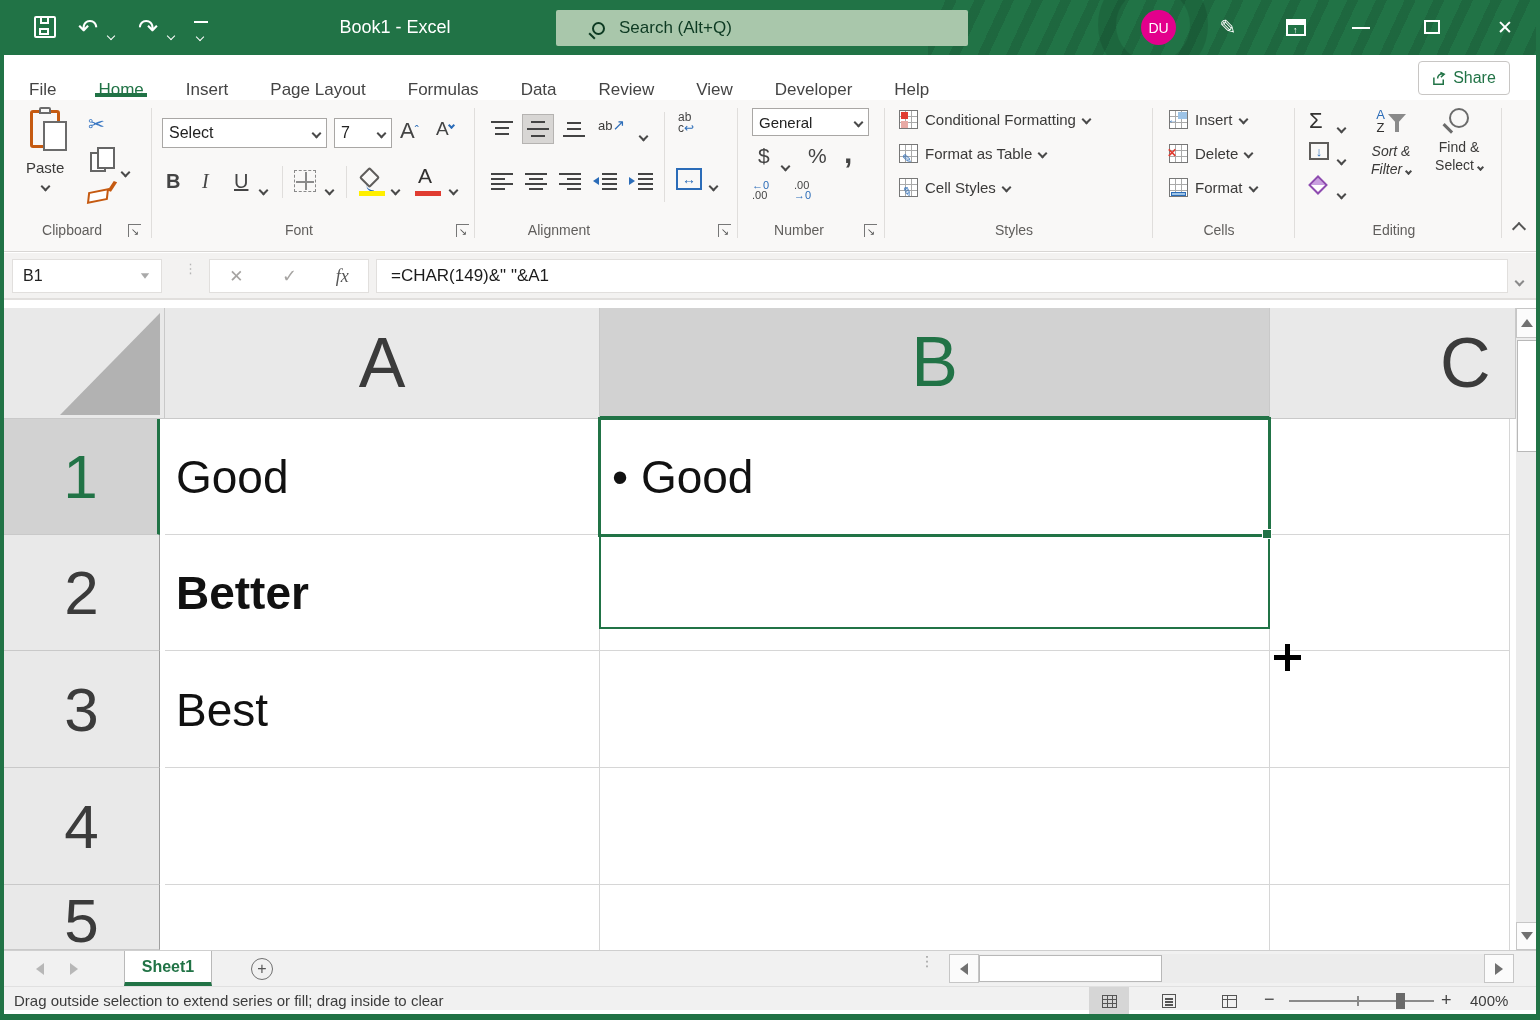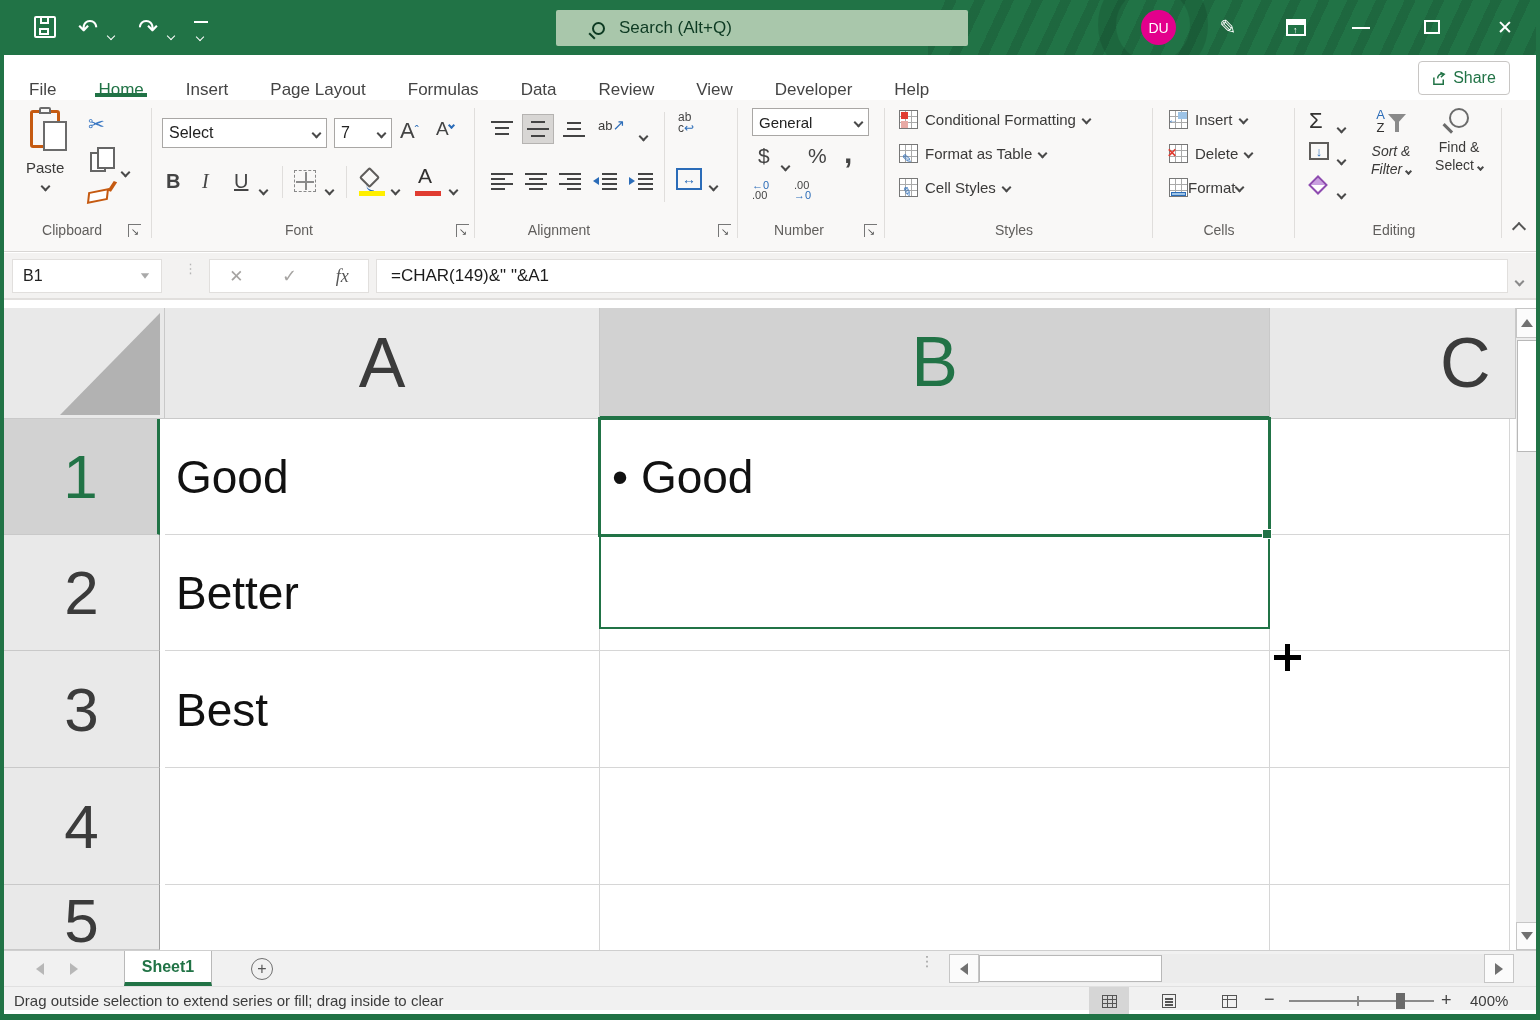--- a/index.html
+++ b/index.html
@@ -141,20 +141,21 @@
     </div>
     <div class="abs tb-ic" style="left:74px;top:0;width:28px;font-size:24px;">↶</div>
     <div class="abs" style="left:108px;top:25px;"><span class="dd w"></span></div>
     <div class="abs tb-ic" style="left:134px;top:0;width:28px;font-size:24px;">↷</div>
     <div class="abs" style="left:168px;top:25px;"><span class="dd w"></span></div>
     <div class="abs" style="left:194px;top:21px;">
       <span style="display:block;width:14px;height:2px;background:#fff;margin-bottom:3px;"></span>
       <span class="dd w" style="margin-left:3px;"></span>
     </div>
 
+    <div class="abs" style="left:250px;top:0;width:290px;height:55px;line-height:55px;text-align:center;color:#fff;font-size:18px;">Book1  -  Excel</div>
 
     <div class="searchbox">
       <span class="mag" style="margin:0 14px 0 36px;"></span>
       <span>Search (Alt+Q)</span>
     </div>
 
     <div class="avatar">DU</div>
 
     <div class="abs tb-ic" style="left:1210px;top:0;width:36px;font-size:20px;transform:rotate(0deg);">✎</div>
     <div class="abs" style="left:1286px;top:19px;">
@@ -360,21 +361,21 @@
       <span>Insert</span>
         <span class="dd"></span>
     </div>
     <div class="abs" style="left:1165px;top:44px;display:flex;align-items:center;gap:7px;">
       <span class="grid9" style="display:inline-block;">
           <span class="abs" style="left:-3px;top:1px;color:#e03c31;font-size:12px;font-weight:bold;">✕</span>
         </span>
       <span>Delete</span>
         <span class="dd"></span>
     </div>
-    <div class="abs" style="left:1165px;top:78px;display:flex;align-items:center;gap:0;">
+    <div class="abs" style="left:1165px;top:78px;display:flex;align-items:center;gap:7px;">
       <span class="grid9" style="display:inline-block;">
           <span class="abs" style="left:1px;top:13px;width:15px;height:4px;background:#9dc3e6;border:1px solid #2b6cb8;"></span>
         </span>
       <span>Format</span>
         <span class="dd"></span>
     </div>
     <div class="glabel" style="left:1155px;width:120px;">Cells</div>
 
     <div class="abs" style="left:1305px;top:8px;font-size:22px;color:#323130;">Σ</div>
     <div class="abs" style="left:1334px;top:18px;"><span class="dd"></span></div>
@@ -450,21 +451,21 @@
 
     <div class="gl" style="left:595px;top:119px;width:1px;height:531px;"></div>
     <div class="gl" style="left:1265px;top:119px;width:1px;height:531px;"></div>
     <div class="gl" style="left:1505px;top:119px;width:1px;height:531px;"></div>
     <div class="gl" style="left:161px;top:234px;width:1345px;height:1px;"></div>
     <div class="gl" style="left:161px;top:350px;width:1345px;height:1px;"></div>
     <div class="gl" style="left:161px;top:467px;width:1345px;height:1px;"></div>
     <div class="gl" style="left:161px;top:584px;width:1345px;height:1px;"></div>
 
     <div class="celltxt" style="left:172px;top:119px;height:116px;">Good</div>
-    <div class="celltxt" style="left:172px;top:235px;height:116px;">Better</div>
+    <div class="celltxt" style="left:172px;top:235px;height:116px;font-weight:bold;">Better</div>
     <div class="celltxt" style="left:172px;top:351px;height:117px;">Best</div>
     <div class="celltxt" style="left:608px;top:119px;height:116px;">• Good</div>
 
     <div class="selrect" style="left:594px;top:117px;width:673px;height:120px;"></div>
     <div class="selrect" style="left:595px;top:237px;width:671px;height:92px;border-width:2px;border-top:none;"></div>
     <div class="abs" style="left:1258px;top:229px;width:10px;height:10px;background:#217346;border:1px solid #fff;"></div>
 
     <div class="cross" style="left:1270px;top:344px;width:27px;height:27px;">
       <i style="left:0;top:11px;width:27px;height:5px;"></i>
         <b style="left:11px;top:0;width:5px;height:27px;"></b>

